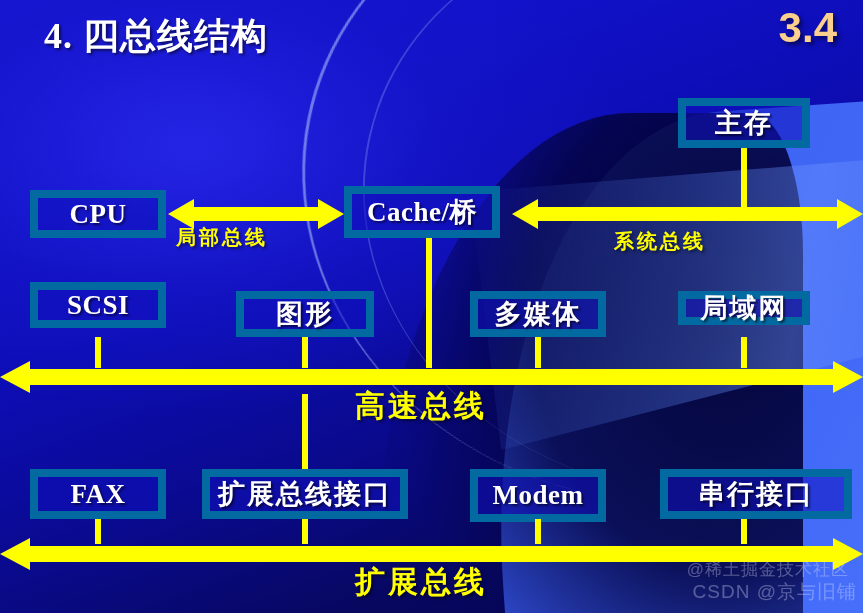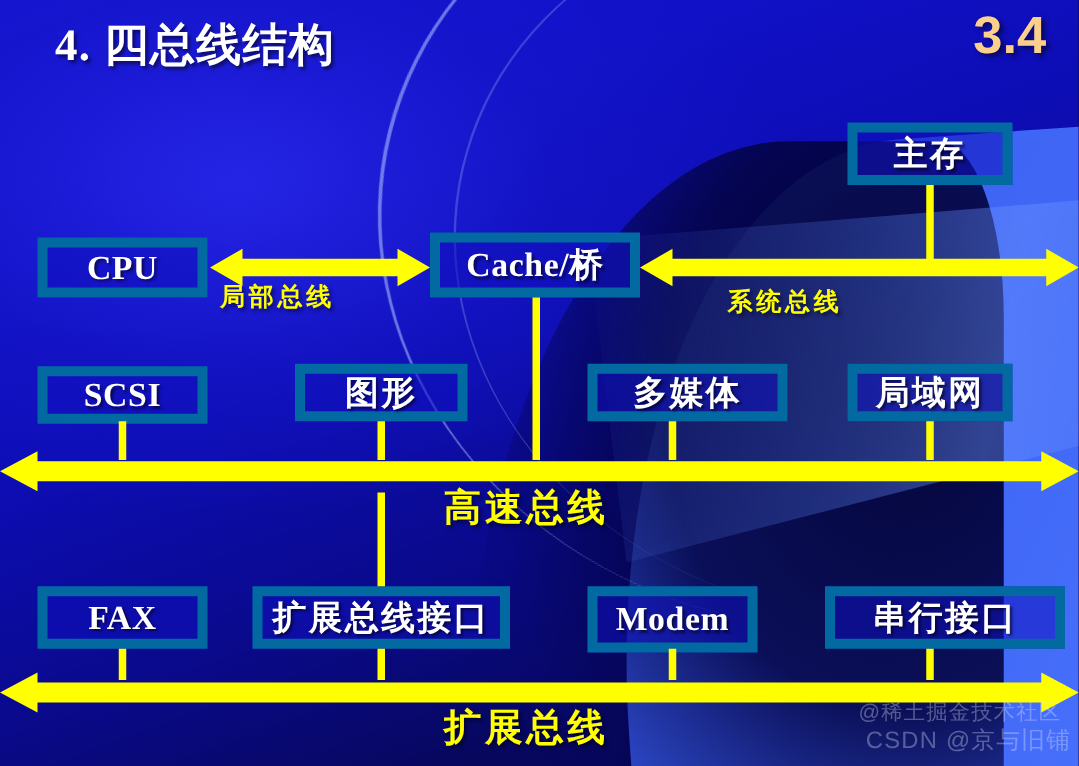--- a/index.html
+++ b/index.html
@@ -188,44 +188,44 @@
   <div class="box cjk" style="left:678px; top:98px; width:132px; height:50px;">主存</div>
 
   <div class="box latin" style="left:30px; top:190px; width:136px; height:48px;">CPU</div>
 
   <div class="bus" style="left:168px; top:197px; width:176px; height:34px;">
     <svg width="176" height="34" viewBox="0 0 176 34" aria-hidden="true">
       <polygon points="0,17 26,2 26,10 150,10 150,2 176,17 150,32 150,24 26,24 26,32" fill="#ffff00"></polygon>
     </svg>
   </div>
 
-  <div class="box latin" style="left:344px; top:186px; width:168px; height:52px;">Cache/桥</div>
+  <div class="box latin" style="left:344px; top:186px; width:156px; height:52px;">Cache/桥</div>
 
   <div class="bus-label mid" style="left:176px; top:224px;">局部总线</div>
 
   <div class="bus" style="left:512px; top:197px; width:351px; height:34px;">
     <svg width="351" height="34" viewBox="0 0 351 34" aria-hidden="true">
       <polygon points="0,17 26,2 26,10 325,10 325,2 351,17 325,32 325,24 26,24 26,32" fill="#ffff00"></polygon>
     </svg>
   </div>
 
-  <div class="bus-label mid" style="left:582px; top:228px;">系统总线</div>
+  <div class="bus-label mid" style="left:614px; top:228px;">系统总线</div>
 
   <div class="vline" style="left:426px; top:238px; height:130px;"></div>
 
-  <div class="box latin" style="left:30px; top:293px; width:136px; height:46px;">SCSI</div>
+  <div class="box latin" style="left:30px; top:282px; width:136px; height:46px;">SCSI</div>
   <div class="vline" style="left:95px; top:337px; height:31px;"></div>
 
   <div class="box cjk" style="left:236px; top:291px; width:138px; height:46px;">图形</div>
   <div class="vline" style="left:302px; top:337px; height:31px;"></div>
 
-  <div class="box cjk" style="left:470px; top:291px; width:160px; height:46px;">多媒体</div>
+  <div class="box cjk" style="left:470px; top:291px; width:136px; height:46px;">多媒体</div>
   <div class="vline" style="left:535px; top:337px; height:31px;"></div>
 
-  <div class="box cjk" style="left:678px; top:291px; width:132px; height:46px;">局域网</div>
+  <div class="box cjk" style="left:678px; top:291px; width:132px; height:34px;">局域网</div>
   <div class="vline" style="left:741px; top:337px; height:31px;"></div>
 
   <div class="bus" style="left:0px; top:360px; width:863px; height:34px;">
     <svg width="863" height="34" viewBox="0 0 863 34" aria-hidden="true">
       <polygon points="0,17 30,1 30,9 833,9 833,1 863,17 833,33 833,25 30,25 30,33" fill="#ffff00"></polygon>
     </svg>
   </div>
 
   <div class="bus-label big" style="left:355px; top:386px;">高速总线</div>
 

